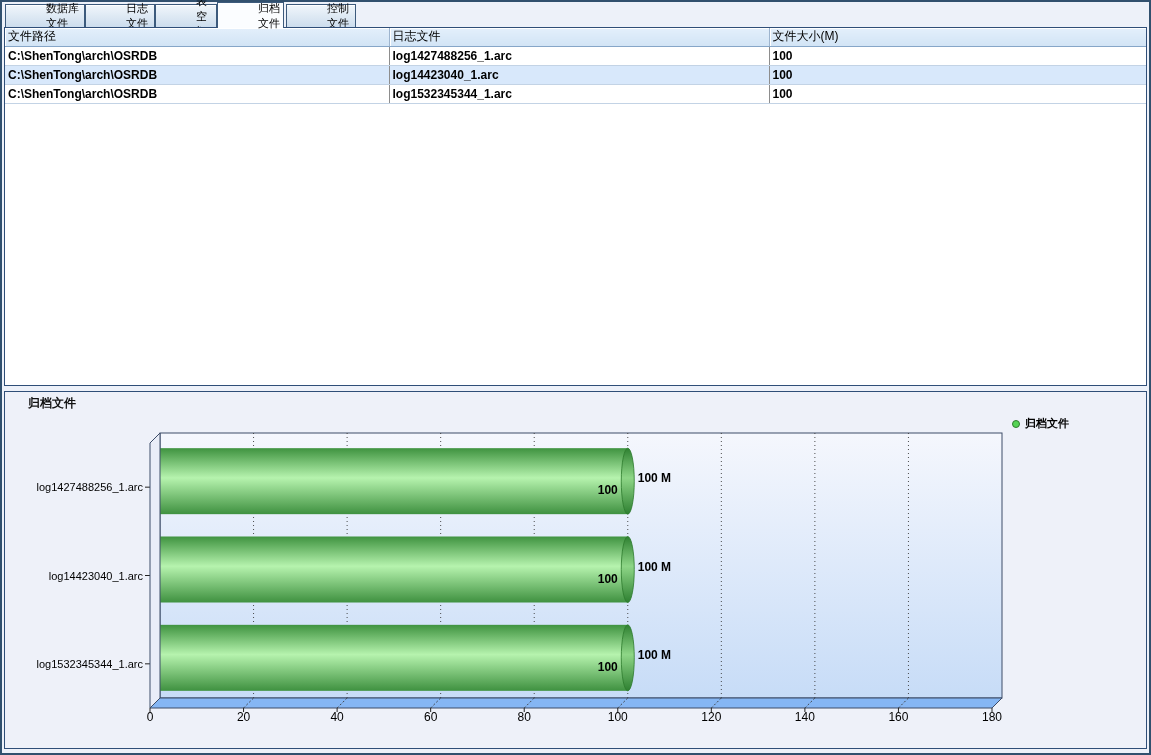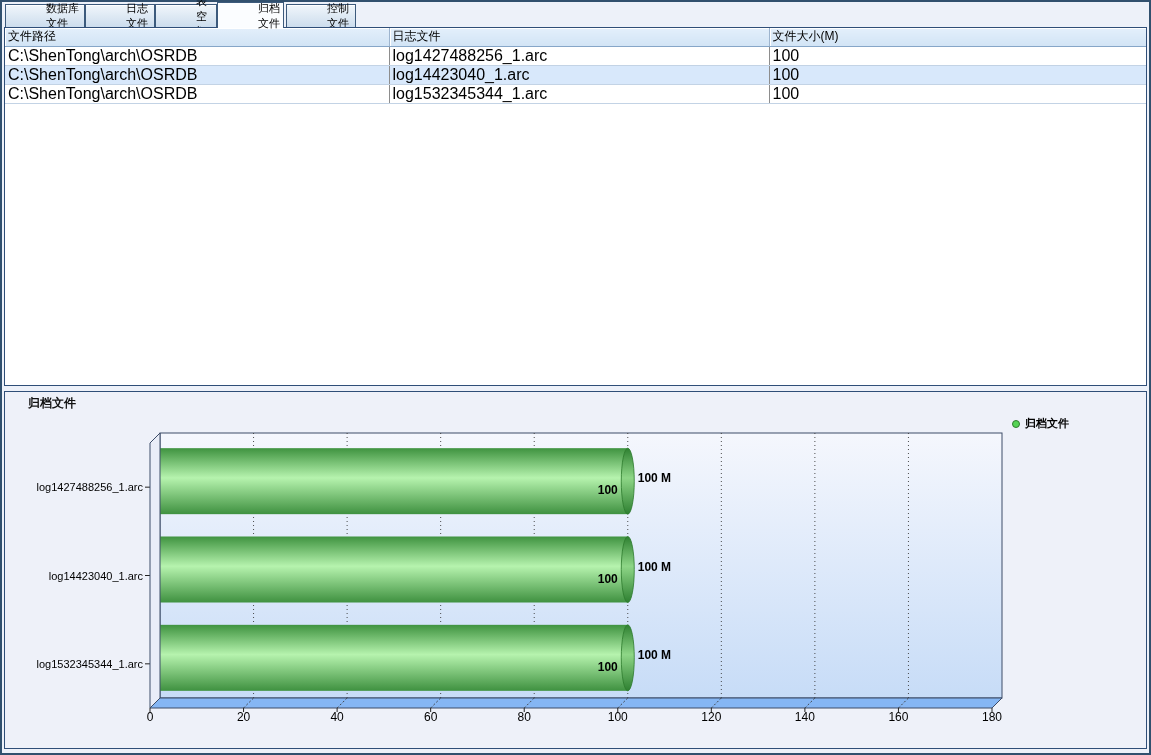--- a/index.html
+++ b/index.html
@@ -52,25 +52,26 @@
     height:18px; font-weight:normal; font-size:12px; text-align:left;
     padding:0 3px;
     background:linear-gradient(#e3effb, #d2e4f5);
     border-right:1px solid #9db4ce;
     border-bottom:1px solid #86a6c8;
     box-shadow:inset 1px 1px 0 #ffffff;
     white-space:nowrap; overflow:hidden;margin-left:8px;
   }
   th:last-child { border-right:none; }
   td {
-    height:19px; font-size:16px; padding:0 3px; color:#000;
+    height:19px; font-size:12px; padding:0 3px; color:#000;
     border-right:1px solid #8d8d8d;
     border-bottom:1px solid #c3d3e5;
     white-space:nowrap; overflow:hidden;
     background:#ffffff;
+    font-weight:bold;
   }
   td:last-child { border-right:none; }
   tr.selected td { background:#d8e8fb; }
   
   #chart-title {
     position:absolute; left:23px; top:3px;
     font-size:12px; font-weight:bold; color:#111;
   }
   #legend {
     position:absolute; left:1007px; top:24px;

